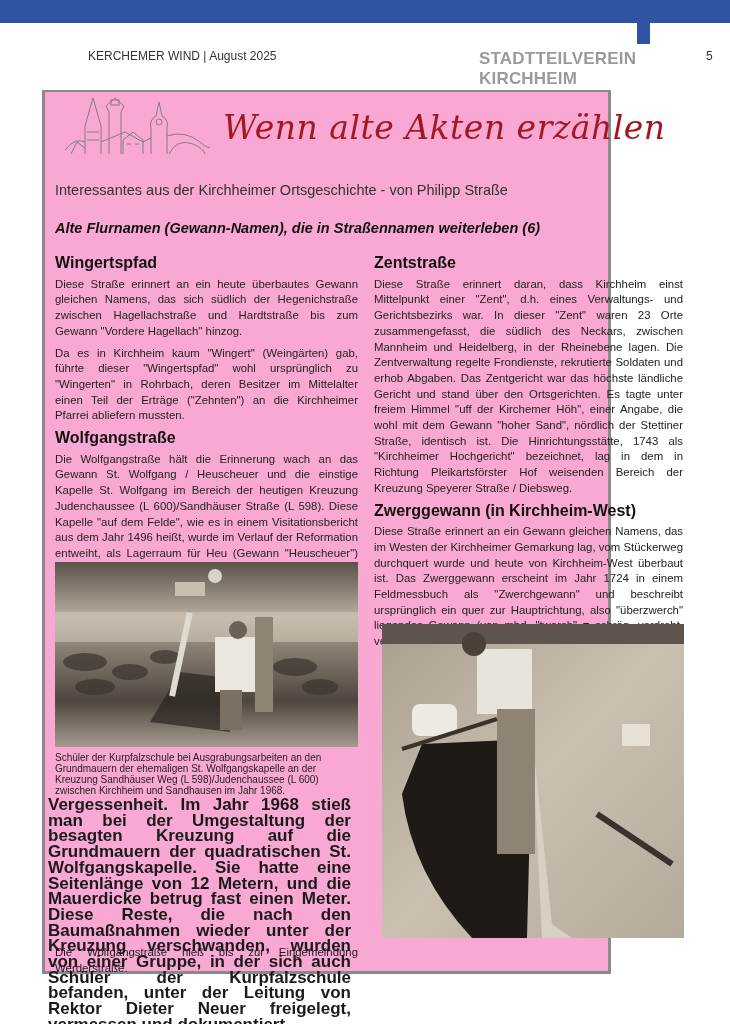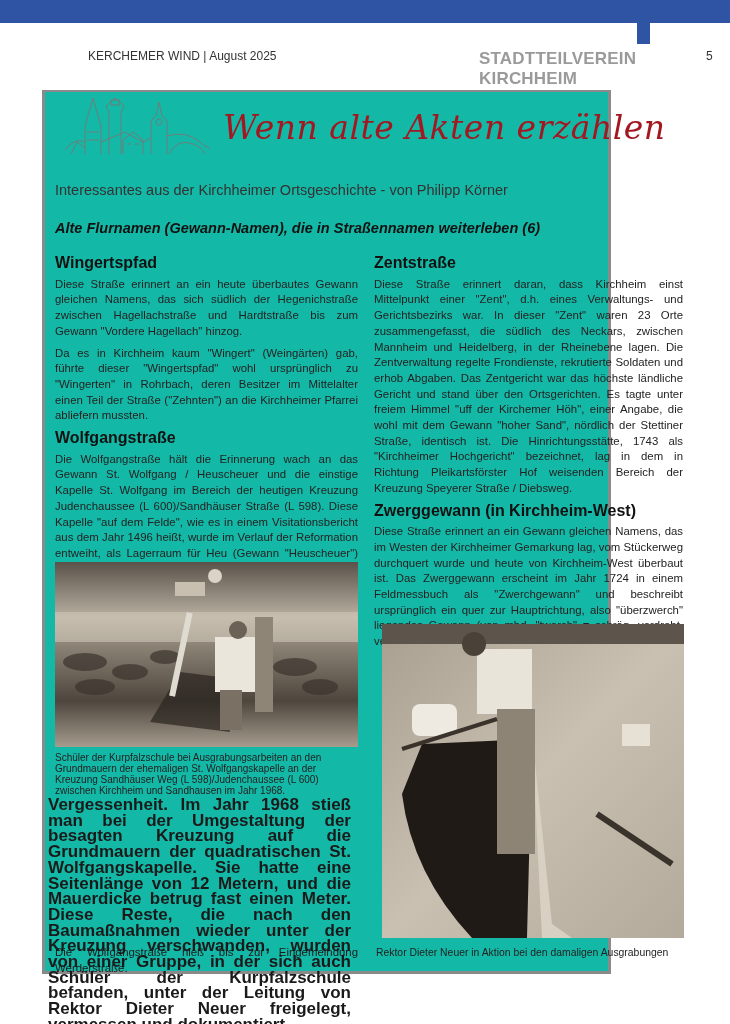--- a/index.html
+++ b/index.html
@@ -8,21 +8,21 @@
 
   .top-band { position: absolute; left: 0; top: 0; width: 730px; height: 23px; background: #2e54a3; }
   .top-tab { position: absolute; left: 637px; top: 23px; width: 13px; height: 21px; background: #2e54a3; }
 
   .running-head { position: absolute; top: 49px; font-size: 12px; margin-left: 36px; }
   .rh-left { left: 52px; color: #333; }
   .rh-right { left: 443px; color: #9a9a9a; font-weight: bold; font-size: 17px; letter-spacing: 0.2px; }
   .rh-page { left: 670px; color: #333; }
 
   .frame { position: absolute; left: 42px; top: 90px; width: 569px; height: 884px;
-           border: 3px solid #8a8a8a; border-top-width: 2px; background: #14b8a6; }
+           border: 3px solid #8a8a8a; border-top-width: 2px; background: #f9a8d4; }
 
   .header-art { position: absolute; left: 20px; top: 0px; width: 145px; height: 62px; }
   .banner-title { position: absolute; left: 178px; top: 16px; font-family: "DejaVu Serif", "Liberation Serif", serif;
                   font-style: italic; font-size: 33px; color: #a31820; letter-spacing: 0.5px; white-space: nowrap; }
   .byline { position: absolute; left: 10px; top: 90px; font-size: 14.5px; color: #333; }
   .series-title { position: absolute; left: 10px; top: 128px; font-size: 14.5px; font-weight: bold; color: #111; font-style: italic; }
 
   .col { position: absolute; font-size: 11.4px; line-height: 15.7px; color: #222; text-align: justify; hyphens: manual; }
   .col-left { left: 10px; top: 163px; width: 303px; }
   .col-right { left: 329px; top: 163px; width: 309px; }
@@ -60,27 +60,27 @@
       <path d="M86 62 L86 36 Q84 28 91 24 L94 10 L97 24 Q104 28 102 36 L102 62"></path>
       <circle cx="94" cy="30" r="3"></circle>
       <path d="M0 58 Q10 45 20 50 M36 50 L60 40 L78 50 L86 46 M102 44 Q120 38 135 50 Q140 55 145 56"></path>
       <path d="M58 62 L58 48 L68 40 L78 48 L78 62 M62 52 h4 M70 52 h4"></path>
       <path d="M104 62 Q112 46 128 52 Q138 56 140 62"></path>
       <path d="M6 62 L12 50 L20 56"></path>
     </g>
   </svg>
 
   <div class="banner-title">Wenn alte Akten erzählen</div>
-  <div class="byline">Interessantes aus der Kirchheimer Ortsgeschichte - von Philipp Körner</div>
+  <div class="byline">Interessantes aus der Kirchheimer Ortsgeschichte - von Philipp Straße</div>
   <div class="series-title">Alte Flurnamen (Gewann-Namen), die in Straßennamen weiterleben (6)</div>
 
   <div class="col col-left">
     <div class="sec-head">Wingertspfad</div>
     <p class="para">Diese Straße erinnert an ein heute überbautes Gewann gleichen Namens, das sich südlich der Hegenichstraße zwischen Hagellachstraße und Hardtstraße bis zum Gewann "Vordere Hagellach" hinzog.</p>
-    <p class="para">Da es in Kirchheim kaum "Wingert" (Weingärten) gab, führte dieser "Wingertspfad" wohl ursprünglich zu "Wingerten" in Rohrbach, deren Besitzer im Mittelalter einen Teil der Straße ("Zehnten") an die Kirchheimer Pfarrei abliefern mussten.</p>
+    <p class="para">Da es in Kirchheim kaum "Wingert" (Weingärten) gab, führte dieser "Wingertspfad" wohl ursprünglich zu "Wingerten" in Rohrbach, deren Besitzer im Mittelalter einen Teil der Erträge ("Zehnten") an die Kirchheimer Pfarrei abliefern mussten.</p>
     <div class="sec-head">Wolfgangstraße</div>
     <p class="para">Die Wolfgangstraße hält die Erinnerung wach an das Gewann St. Wolfgang / Heuscheuer und die einstige Kapelle St. Wolfgang im Bereich der heutigen Kreuzung Judenchaussee (L 600)/Sandhäuser Straße (L 598). Diese Kapelle "auf dem Felde", wie es in einem Visitationsbericht aus dem Jahr 1496 heißt, wurde im Verlauf der Reformation entweiht, als Lagerraum für Heu (Gewann "Heuscheuer") genutzt, verfiel allmählich und geriet schließlich ganz in</p>
   </div>
 
   <div class="photo photo-left">
     <svg width="303" height="185" viewBox="0 0 303 185" preserveAspectRatio="none">
       <defs>
         <linearGradient id="gl" x1="0" y1="0" x2="0" y2="1">
           <stop offset="0" stop-color="#5a5249"></stop>
           <stop offset="0.3" stop-color="#b9b0a2"></stop>
@@ -136,15 +136,14 @@
       <path d="M150 110 L170 300 L190 314 L160 314 Z" fill="#d8d0c2"></path>
       <rect x="95" y="25" width="55" height="65" fill="#e9e4da"></rect>
       <circle cx="92" cy="20" r="12" fill="#4a4239"></circle>
       <rect x="115" y="85" width="38" height="145" fill="#8d8476"></rect>
       <rect x="30" y="80" width="45" height="32" fill="#eeeae2" rx="8"></rect>
       <path d="M20 125 L115 95" stroke="#3a332c" stroke-width="4"></path>
       <rect x="240" y="100" width="28" height="22" fill="#e6e0d5"></rect>
       <path d="M215 190 L290 240" stroke="#3a332c" stroke-width="6"></path>
     </svg>
   </div>
-  <div class="caption-right">Rektor Dieter Neuer in Aktion bei den damaligen Ausgrabungen</div>
 
 </div>
 
 </body></html>

